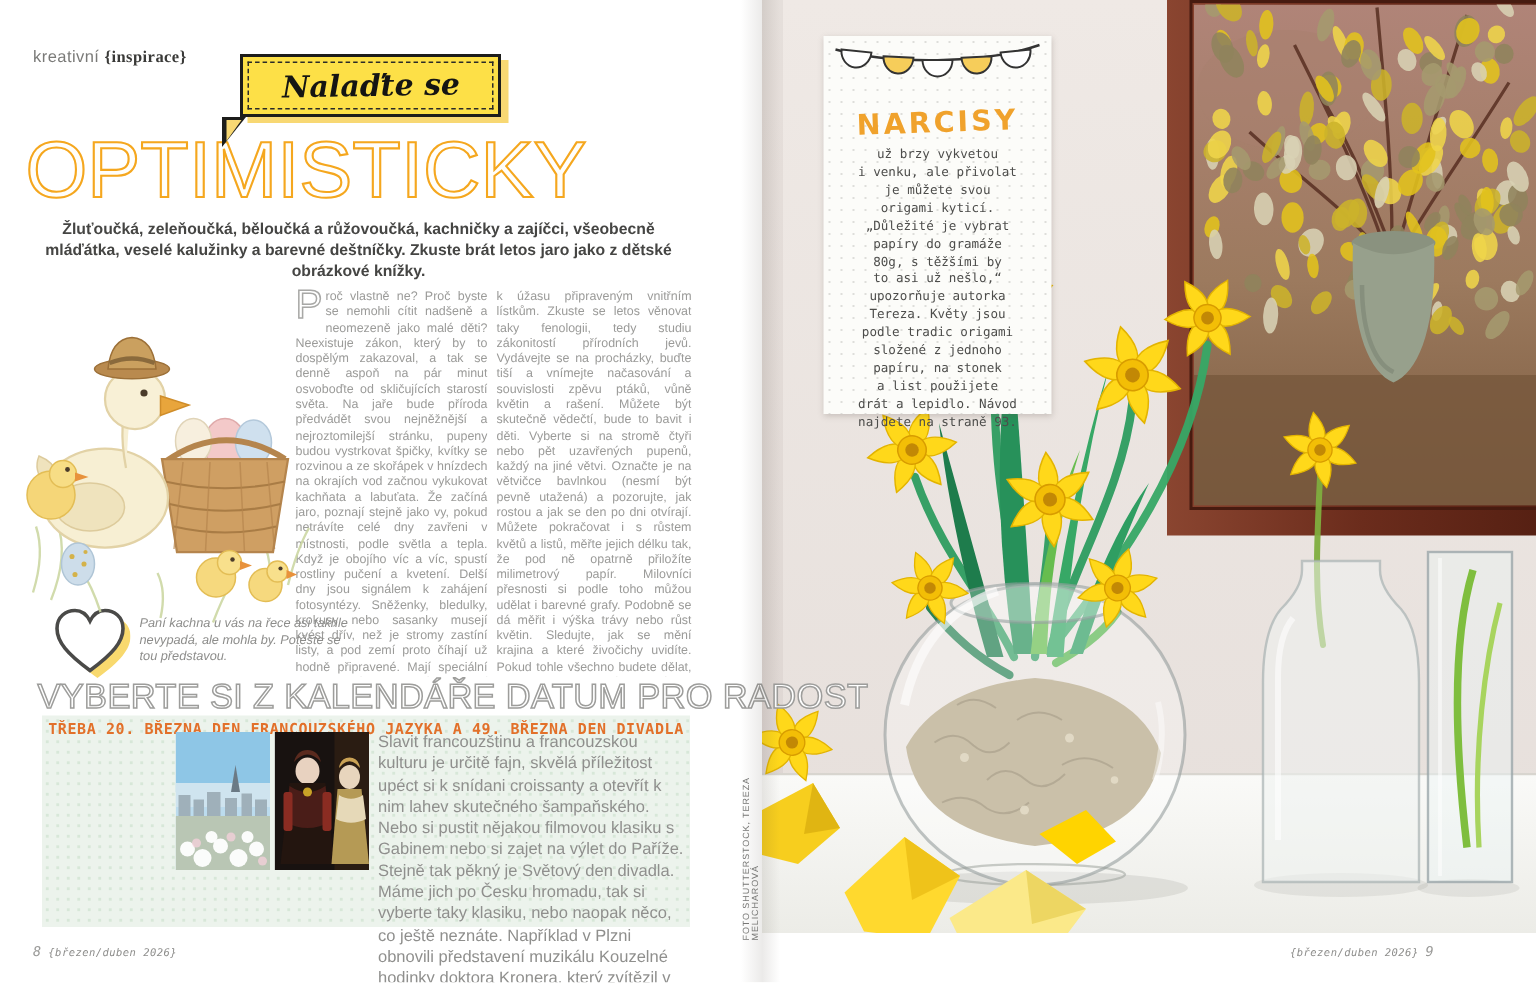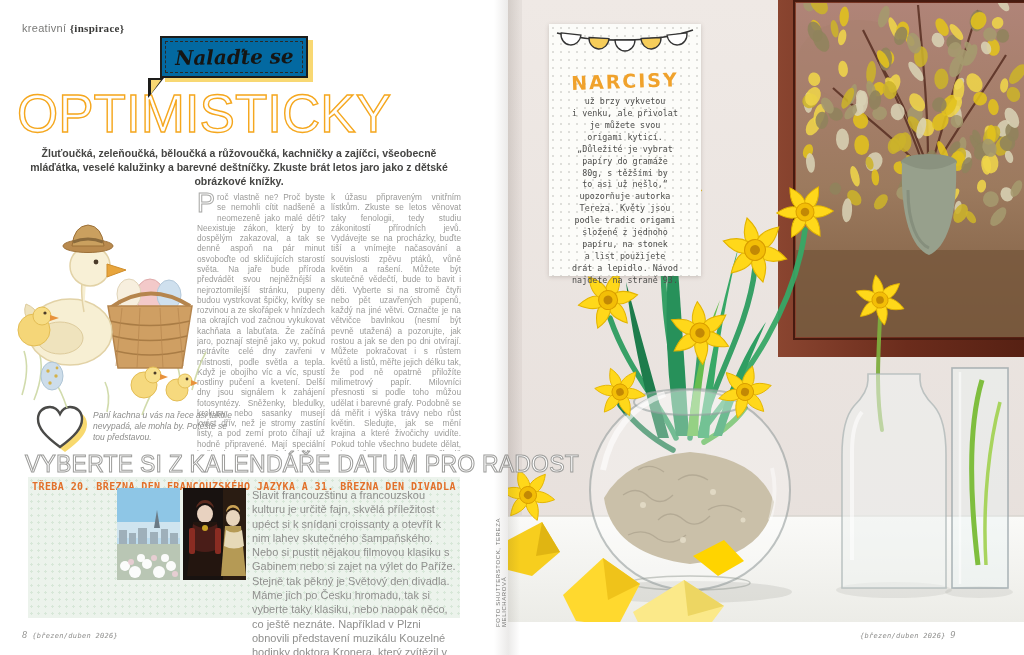--- a/index.html
+++ b/index.html
@@ -1,25 +1,25 @@
 <!DOCTYPE html>
 <html lang="cs"><head>
 <meta charset="utf-8">
 <style>
   * { margin:0; padding:0; box-sizing:border-box; }
   html,body { background:#fff; }
   body { font-family:"Liberation Sans", sans-serif; }
   #spread { position:relative; width:1024px; height:655px; background:#ffffff; overflow:hidden; }
 
   
-  .kicker { position:absolute; left:22px; top:22px; font-size:11px; color:#7a7a78; letter-spacing:.3px; }
+  .kicker { position:absolute; left:22px; top:32px; font-size:11px; color:#7a7a78; letter-spacing:.3px; }
   .kicker b { color:#3a3a38; font-family:"Liberation Serif", serif; font-weight:bold; }
 
-  .badge { position:absolute; left:160px; top:36px; width:148px; height:42px;
-           background:#0369a1; border:2px solid #1d1d1b; box-shadow:5px 4px 0 #f8d873;
+  .badge { position:absolute; left:160px; top:36px; width:174px; height:42px;
+           background:#fde047; border:2px solid #1d1d1b; box-shadow:5px 4px 0 #f8d873;
            display:flex; align-items:center; justify-content:center; z-index:4; }
   .badge:before { content:""; position:absolute; inset:3px; border:1.5px dashed #2a2a28; }
   .badge-txt { font-family:"DejaVu Serif", serif; font-style:italic; font-weight:bold; font-size:20px; color:#151513; transform:rotate(-1deg); }
   .badge-tail { position:absolute; left:148px; top:78px; width:0; height:0; z-index:4;
                 border-left:16px solid #1d1d1b; border-bottom:20px solid transparent; }
   .badge-tail:after { content:""; position:absolute; left:-13px; top:2px; width:0; height:0;
                 border-left:10px solid #f8d873; border-bottom:14px solid transparent; }
 
   .big-title { position:absolute; left:17px; top:83px; width:452px; font-size:53px; font-weight:400;
                letter-spacing:0px; white-space:nowrap; color:#f5a71e; z-index:3; }
@@ -177,21 +177,21 @@
   <div class="heart-wrap">
     <svg width="54" height="50" viewBox="0 0 54 50">
       <path d="M29,45 C14,34 7,26 7,17 C7,9 13,5 19,5 C24,5 27,8 29,12 C31,8 34,5 39,5 C45,5 51,9 51,17 C51,26 44,34 29,45 Z" fill="#f8d96e" transform="translate(3,3)"></path>
       <path d="M27,43 C12,32 5,24 5,15 C5,7 11,3 17,3 C22,3 25,6 27,10 C29,6 32,3 37,3 C43,3 49,7 49,15 C49,24 42,32 27,43 Z" fill="#ffffff" stroke="#4a4a48" stroke-width="2.4"></path>
     </svg>
   </div>
   <div class="heart-note">Paní kachna u vás na řece asi takhle nevypadá, ale mohla by. Potěšte se tou představou.</div>
 
   <div class="cal-heading">VYBERTE SI Z KALENDÁŘE DATUM PRO RADOST</div>
   <div class="cal-panel"></div>
-  <div class="cal-sub">TŘEBA 20. BŘEZNA DEN FRANCOUZSKÉHO JAZYKA A 31. BŘEZNA DEN DIVADLA</div>
+  <div class="cal-sub">TŘEBA 20. BŘEZNA DEN FRANCOUZSKÉHO JAZYKA A 49. BŘEZNA DEN DIVADLA</div>
 
   <div class="cal-photo" id="photo-paris">
     <svg width="63" height="92" viewBox="0 0 63 92">
       <rect width="63" height="92" fill="#bcdcee"></rect>
       <rect y="0" width="63" height="40" fill="#8ec6e6"></rect>
       <rect y="34" width="63" height="16" fill="#cfe4ef"></rect>
       <g fill="#9fb0ba">
           <rect x="2" y="42" width="8" height="14"></rect>
           <rect x="12" y="45" width="7" height="11"></rect>
           <rect x="21" y="40" width="9" height="16"></rect>

